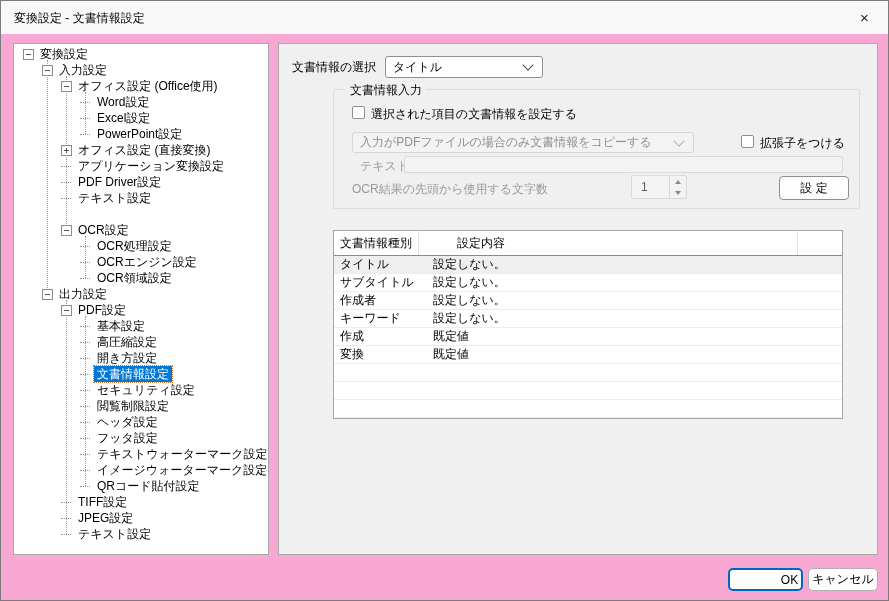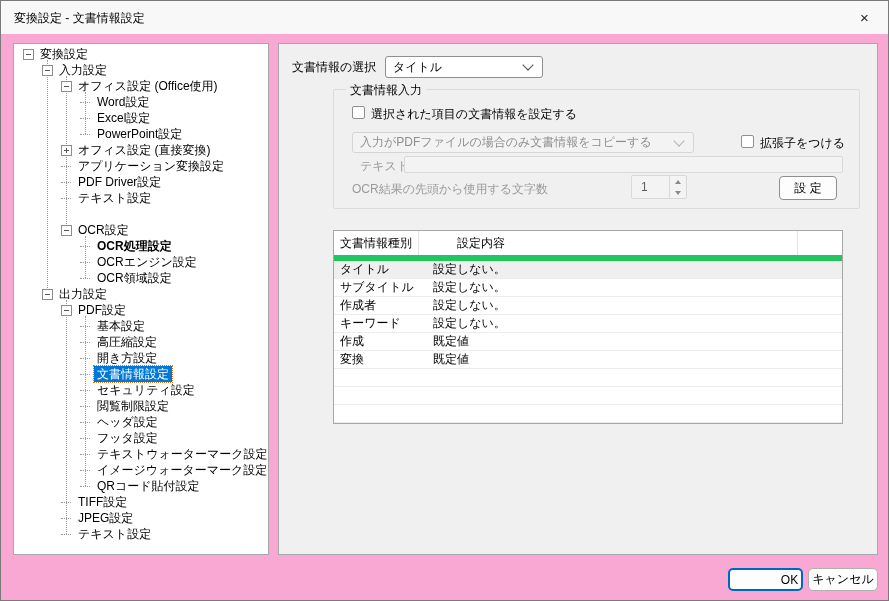--- a/index.html
+++ b/index.html
@@ -50,21 +50,21 @@
   .spinarrows div{flex:1;display:flex;align-items:center;justify-content:center;}
   .arr-up{width:0;height:0;border-left:3px solid transparent;border-right:3px solid transparent;
           border-bottom:4px solid #8a8a8a;}
   .arr-dn{width:0;height:0;border-left:3px solid transparent;border-right:3px solid transparent;
           border-top:4px solid #8a8a8a;}
   .btn{position:absolute;background:#fdfdfd;border:1px solid #8f8f8f;border-radius:4px;
        display:flex;align-items:center;justify-content:center;box-sizing:border-box;cursor:default;}
   
   .table{position:absolute;left:54px;top:186px;width:510px;background:#fff;
          border:1px solid #a6a6a6;box-sizing:border-box;}
-  .thead{display:flex;height:24px;border-bottom:6px solid #22c55e;gap:32px;}
+  .thead{display:flex;height:24px;border-bottom:1px solid #22c55e;gap:32px;}
   .th{display:flex;align-items:center;padding:0 6px;box-sizing:border-box;
       border-right:1px solid #e3e3e3;white-space:nowrap;}
   .th1{width:93px;} .th2{width:408px;} .th3{flex:1;border-right:none;}
   .ttr{display:flex;height:17px;align-items:center;border-bottom:1px solid #ededed;}
   .ttr.selrow{background:#efefef;}
   .td{white-space:nowrap;overflow:hidden;}
   .td1{width:93px;padding:0 6px;box-sizing:border-box;flex:none;}
   .td2{flex:1;padding:0 6px;}
   
   .btn-ok{left:727px;top:567px;width:75px;height:23px;border:2px solid #0067c0;border-radius:5px;padding-left:48px;}
@@ -126,21 +126,21 @@
         <span class="tlabel" style="left: 61px;">PDF Driver設定</span>
       </div>
       <div class="trow" style="top: 146px;">
         <div class="stub" style="left: 47px; top: 8px;"></div>
         <span class="tlabel" style="left: 61px;">テキスト設定</span>
       </div>
       <div class="trow" style="top: 178px;">
         <div class="tbox" style="left: 47px; top: 3px;"></div>
         <span class="tlabel" style="left: 61px;">OCR設定</span>
       </div>
-      <div class="trow" style="top: 194px; font-weight: bold;">
+      <div class="trow" style="top: 194px;">
         <div class="stub" style="left: 66px; top: 8px;"></div>
         <span class="tlabel" style="left: 80px;">OCR処理設定</span>
       </div>
       <div class="trow" style="top: 210px;">
         <div class="stub" style="left: 66px; top: 8px;"></div>
         <span class="tlabel" style="left: 80px;">OCRエンジン設定</span>
       </div>
       <div class="trow" style="top: 226px;">
         <div class="stub" style="left: 66px; top: 8px;"></div>
         <span class="tlabel" style="left: 80px;">OCR領域設定</span>
@@ -246,21 +246,21 @@
         <div class="spinarrows">
           <div>
               <span class="arr-up"></span>
             </div>
           <div>
               <span class="arr-dn"></span>
             </div>
         </div>
       </div>
 
-      <div class="btn" style="left:445px;top:86px;width:58px;height:24px;">
+      <div class="btn" style="left:445px;top:86px;width:70px;height:24px;">
         <span>設 定</span>
       </div>
     </div>
 
     <div class="table">
       <div class="thead">
         <div class="th th1">文書情報種別</div>
         <div class="th th2">設定内容</div>
         <div class="th th3"></div>
       </div>

